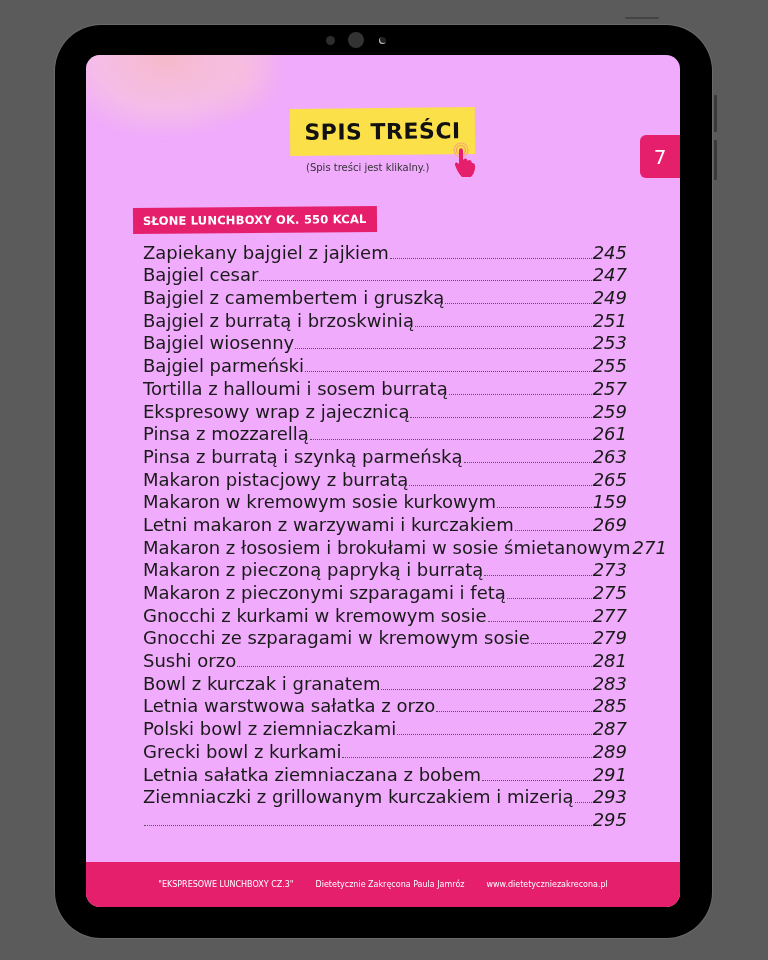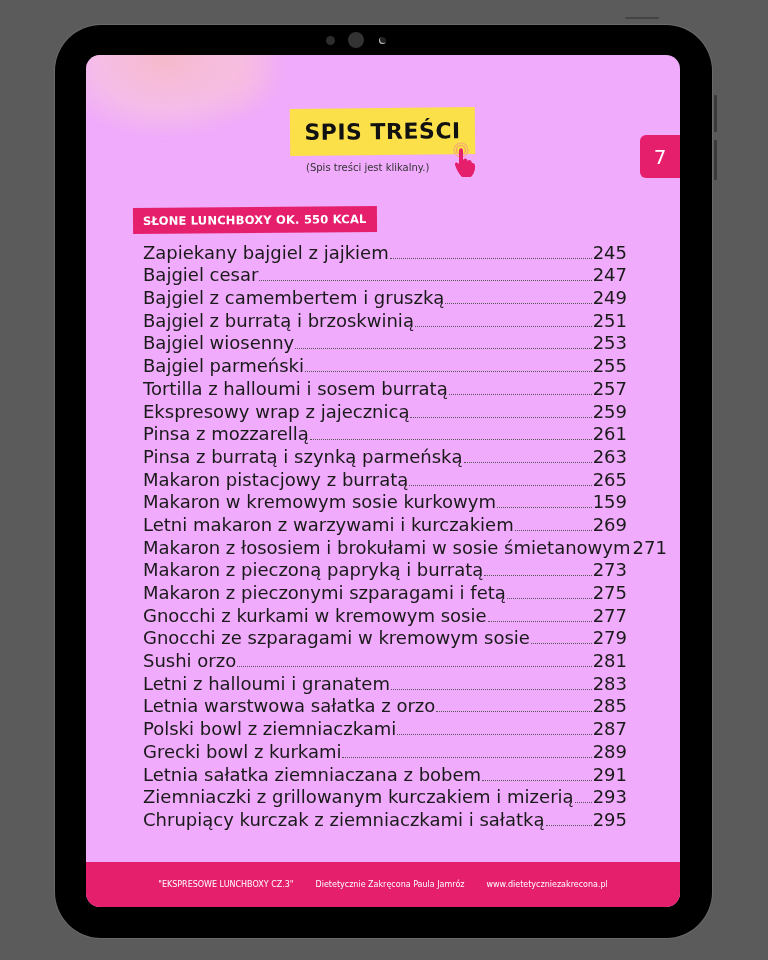--- a/index.html
+++ b/index.html
@@ -68,21 +68,21 @@
 
   .toc { position:absolute; left:57px; top:185px; width:484px; margin:0; padding:0; list-style:none; }
   .toc li {
     height:22.7px; display:flex; align-items:flex-end;
     font-size:18px; color:#1a1a1a; cursor:pointer;
   }
   .toc .name { white-space:nowrap; }
   .toc .dots {
     flex:1; border-bottom:1px dotted #555; margin:0 1px 4px 1px; height:0;
   }
-  .toc .page { white-space:nowrap; min-width:24px; text-align:right; }
+  .toc .page { white-space:nowrap; min-width:24px; text-align:right;font-style:italic; }
 
   .footer {
     position:absolute; left:0; top:807px; width:594px; height:45px;
     background:#e61f6d; color:#fff; font-size:8px;
     display:flex; align-items:center; justify-content:center; gap:22px;
   }
   .footer span { white-space:nowrap; }
 </style>
 </head>
 <body>
@@ -204,21 +204,21 @@
         <span class="name">Gnocchi ze szparagami w kremowym sosie</span>
         <span class="dots"></span>
         <span class="page">279</span>
       </li>
     <li>
         <span class="name">Sushi orzo</span>
         <span class="dots"></span>
         <span class="page">281</span>
       </li>
     <li>
-        <span class="name">Letni z halloumi i granatem</span>
+        <span class="name">Bowl z kurczak i granatem</span>
         <span class="dots"></span>
         <span class="page">283</span>
       </li>
     <li>
         <span class="name">Letnia warstwowa sałatka z orzo</span>
         <span class="dots"></span>
         <span class="page">285</span>
       </li>
     <li>
         <span class="name">Polski bowl z ziemniaczkami</span>
@@ -234,21 +234,20 @@
         <span class="name">Letnia sałatka ziemniaczana z bobem</span>
         <span class="dots"></span>
         <span class="page">291</span>
       </li>
     <li>
         <span class="name">Ziemniaczki z grillowanym kurczakiem i mizerią</span>
         <span class="dots"></span>
         <span class="page">293</span>
       </li>
     <li>
-        <span class="name">Chrupiący kurczak z ziemniaczkami i sałatką</span>
         <span class="dots"></span>
         <span class="page">295</span>
       </li>
   </ul>
 
   <div class="footer">
     <span>"EKSPRESOWE LUNCHBOXY CZ.3"</span>
     <span>Dietetycznie Zakręcona Paula Jamróz</span>
     <span>www.dietetyczniezakrecona.pl</span>
   </div>

